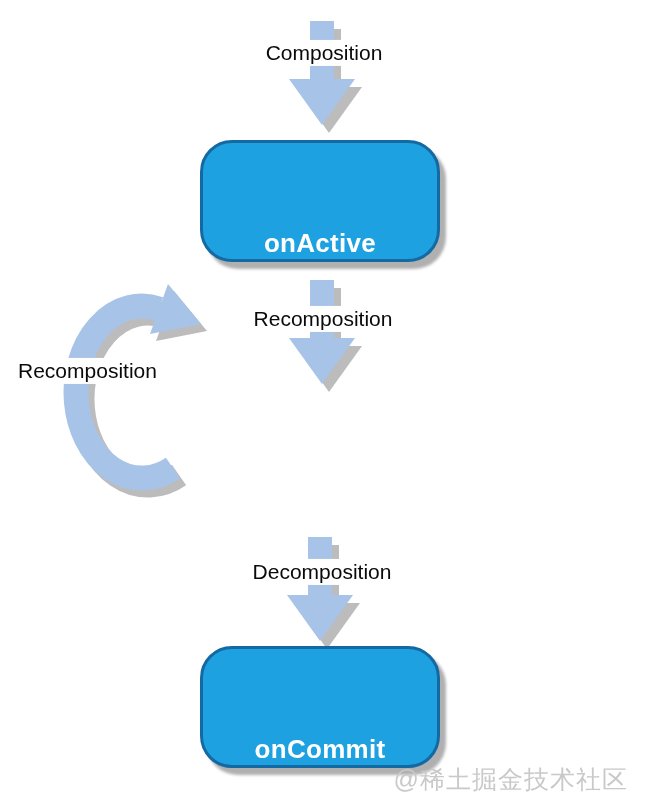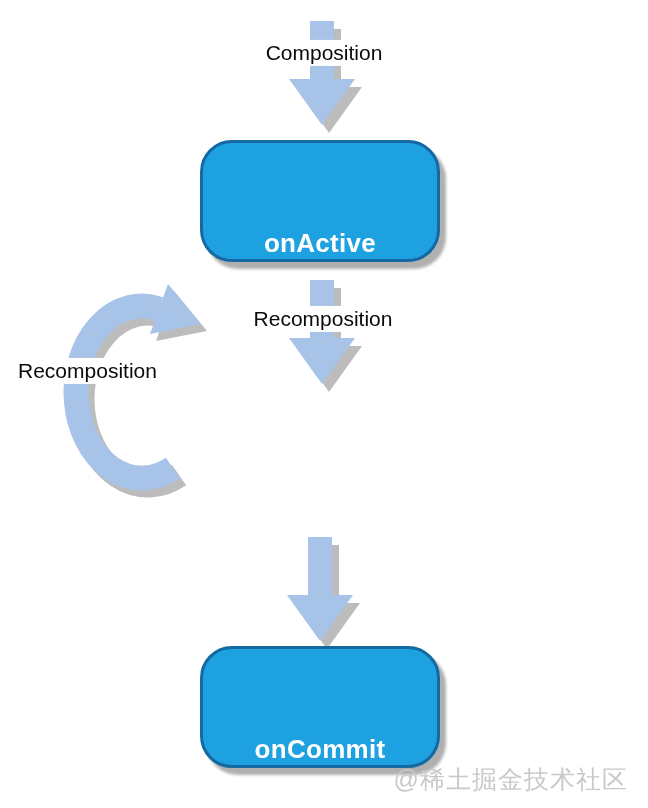--- a/index.html
+++ b/index.html
@@ -124,20 +124,21 @@
     </g>
     <g>
       <path class="arc" d="M 173 468 A 66 86 0 1 1 159 309"></path>
       <polygon class="head" points="168,284 201,324 150,334"></polygon>
     </g>
   </svg>
 
   <div class="flow-label" style="left:324px;top:53px">Composition</div>
   <div class="flow-label" style="left:323px;top:319px">Recomposition</div>
   <div class="flow-label left-align" style="left:13px;top:371px">Recomposition</div>
+  <div class="flow-label" style="left:322px;top:572px">Decomposition</div>
 
   <div class="node" style="top:140px">
     <span>onActive</span>
   </div>
   <div class="node" style="top:646px">
     <span>onCommit</span>
   </div>
 
   <div class="watermark">@稀土掘金技术社区</div>
 

